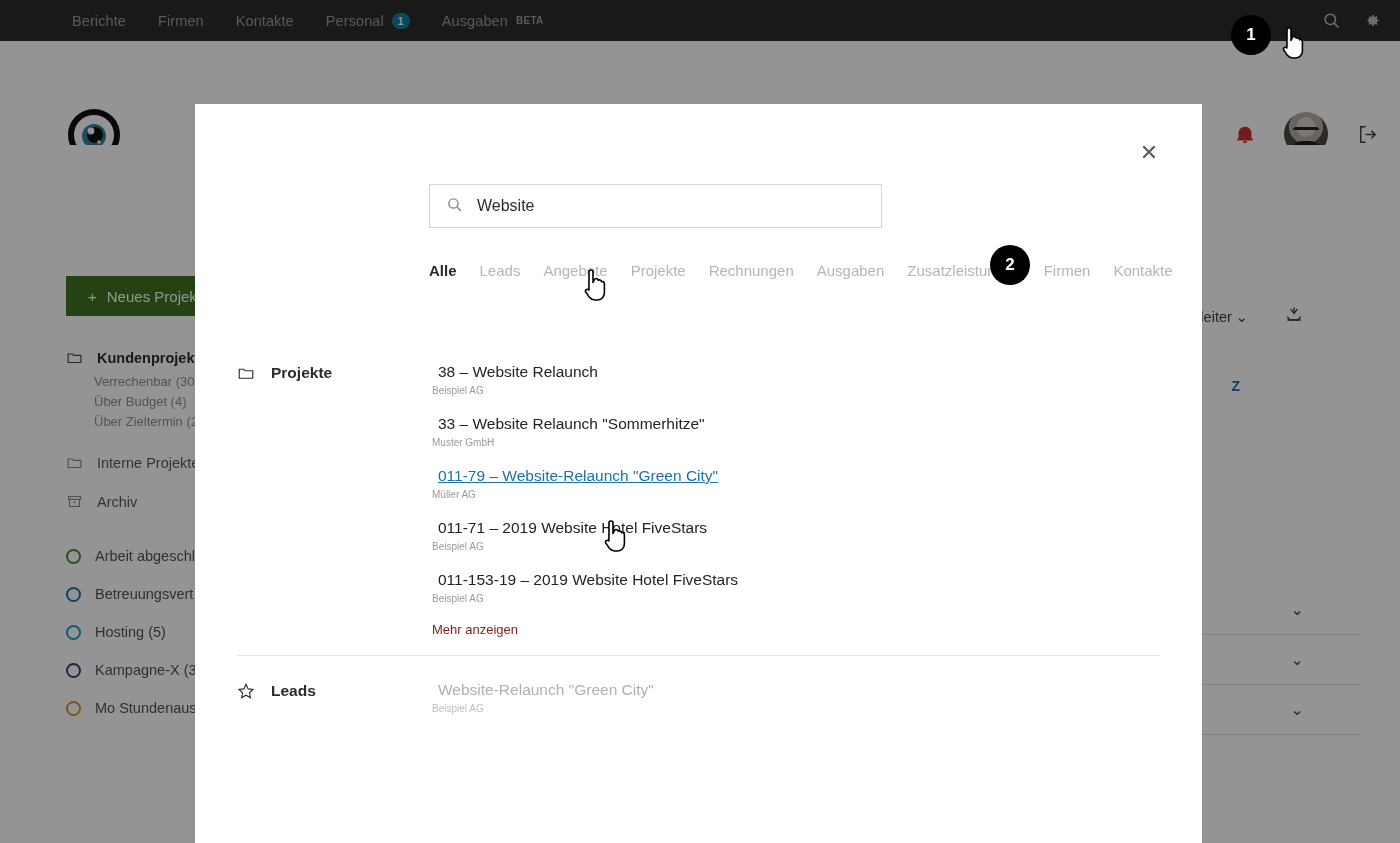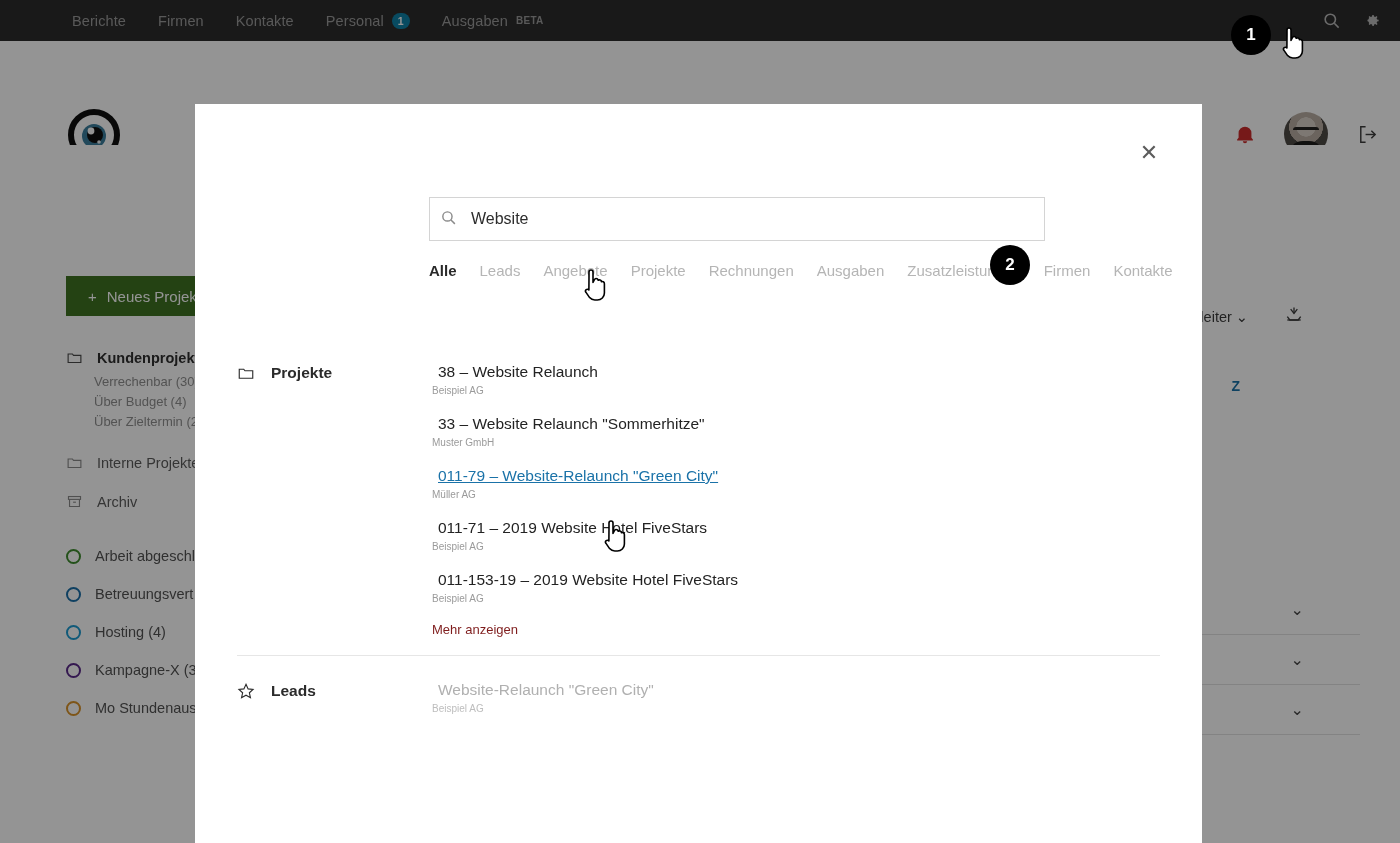--- a/index.html
+++ b/index.html
@@ -89,22 +89,22 @@
   
   #modal {
     position:absolute; left:195px; top:104px; width:1007px; height:739px;
     background:#ffffff;
   }
   .modal-close {
     position:absolute; right:40px; top:36px; font-size:22px; color:#5c5c5c;
     width:26px; height:26px; display:flex; align-items:center; justify-content:center;
   }
   .search-box {
-    position:absolute; left:234px; top:93px; width:616px; height:44px;
-    border:1px solid #d4d4d4; display:flex; align-items:center; padding:0 10px; gap:14px;
+    position:absolute; left:234px; top:80px; width:453px; height:44px;
+    border:1px solid #d4d4d4; display:flex; align-items:center; padding:0 16px; gap:14px;
   }
   .search-val { font-size:16px; color:#2d2d2d; }
   .tabs { position:absolute; left:234px; top:158px; display:flex; gap:23px; align-items:baseline; }
   .tab { font-size:15px; color:#b5b5b5; white-space:nowrap; }
   .tab.active { color:#2a2a2a; font-weight:bold; }
 
   .results { position:absolute; left:42px; top:258px; right:42px; }
   .result-group { display:flex; padding-bottom:14px; }
   .group-head { width:195px; display:flex; align-items:flex-start; gap:16px; padding-top:2px; flex:0 0 195px; }
   .group-title { font-size:15.5px; font-weight:bold; color:#2b2b2b; }
@@ -280,21 +280,21 @@
       <div class="side-item" style="margin-top:38px">
         <span class="dot" style="border-color:#3e8c2e"></span>
         <span>Arbeit abgeschl</span>
       </div>
       <div class="side-item">
         <span class="dot" style="border-color:#1a6fa8"></span>
         <span>Betreuungsvert</span>
       </div>
       <div class="side-item">
         <span class="dot" style="border-color:#1d9bd1"></span>
-        <span>Hosting (4)</span>
+        <span>Hosting (5)</span>
       </div>
       <div class="side-item">
         <span class="dot" style="border-color:#5b2a8a"></span>
         <span>Kampagne-X (3</span>
       </div>
       <div class="side-item">
         <span class="dot" style="border-color:#d9932a"></span>
         <span>Mo Stundenaus</span>
       </div>
     </div>

